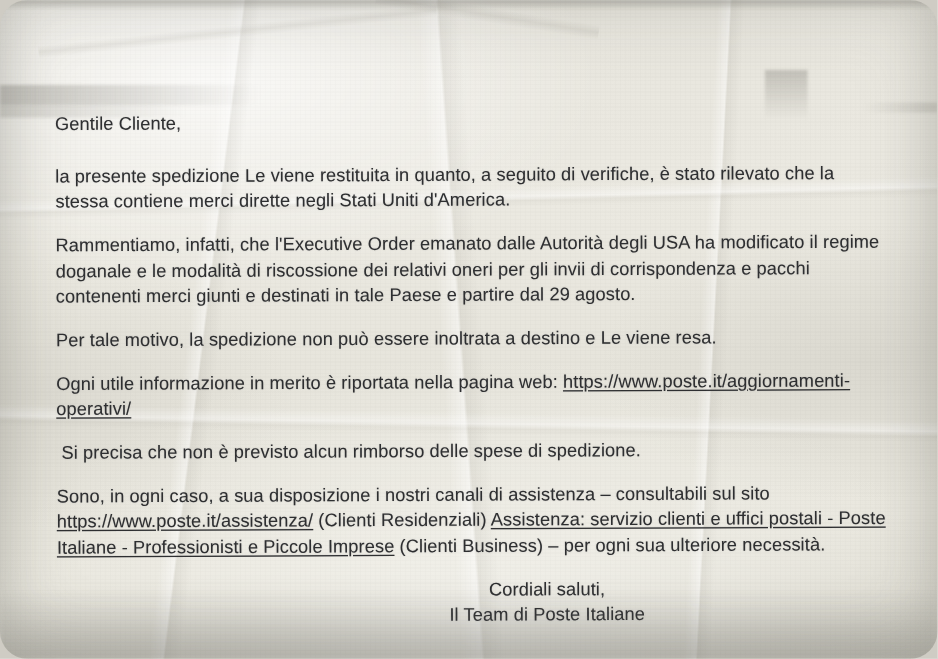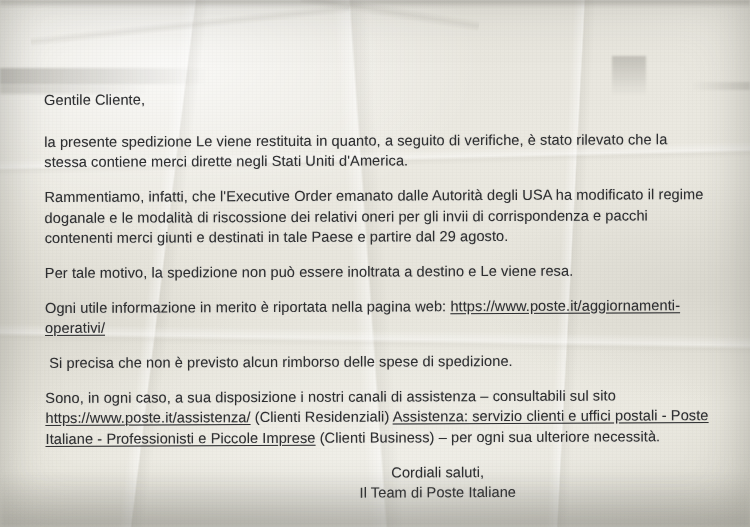--- a/index.html
+++ b/index.html
@@ -21,20 +21,21 @@
     height: 527px;
     overflow: hidden;
     background:
       
       radial-gradient(ellipse 60% 45% at 22% 12%, rgba(255,255,255,0.75), rgba(255,255,255,0) 70%),
       radial-gradient(ellipse 55% 40% at 78% 8%,  rgba(232,230,222,0.85), rgba(255,255,255,0) 70%),
       radial-gradient(ellipse 70% 55% at 50% 95%, rgba(243,242,236,0.9),  rgba(255,255,255,0) 75%),
       radial-gradient(ellipse 40% 30% at 92% 55%, rgba(214,212,203,0.7),  rgba(255,255,255,0) 70%),
       radial-gradient(ellipse 35% 28% at 6% 60%,  rgba(216,214,205,0.65), rgba(255,255,255,0) 72%),
       linear-gradient(175deg, #e9e7df 0%, #eceae2 30%, #e6e4db 58%, #e9e7de 80%, #d9d7cd 100%);
+    border-radius: 22px;
   }
 
   
   .crease {
     position: absolute;
     pointer-events: none;
     background: linear-gradient(90deg, rgba(255,255,255,0) 0%, rgba(255,255,255,0.85) 45%, rgba(160,157,147,0.25) 52%, rgba(255,255,255,0) 100%);
     opacity: .55;
   }
   .c1 { left: 150px;  top: -40px;  width: 26px;  height: 620px; transform: rotate(7deg); }

